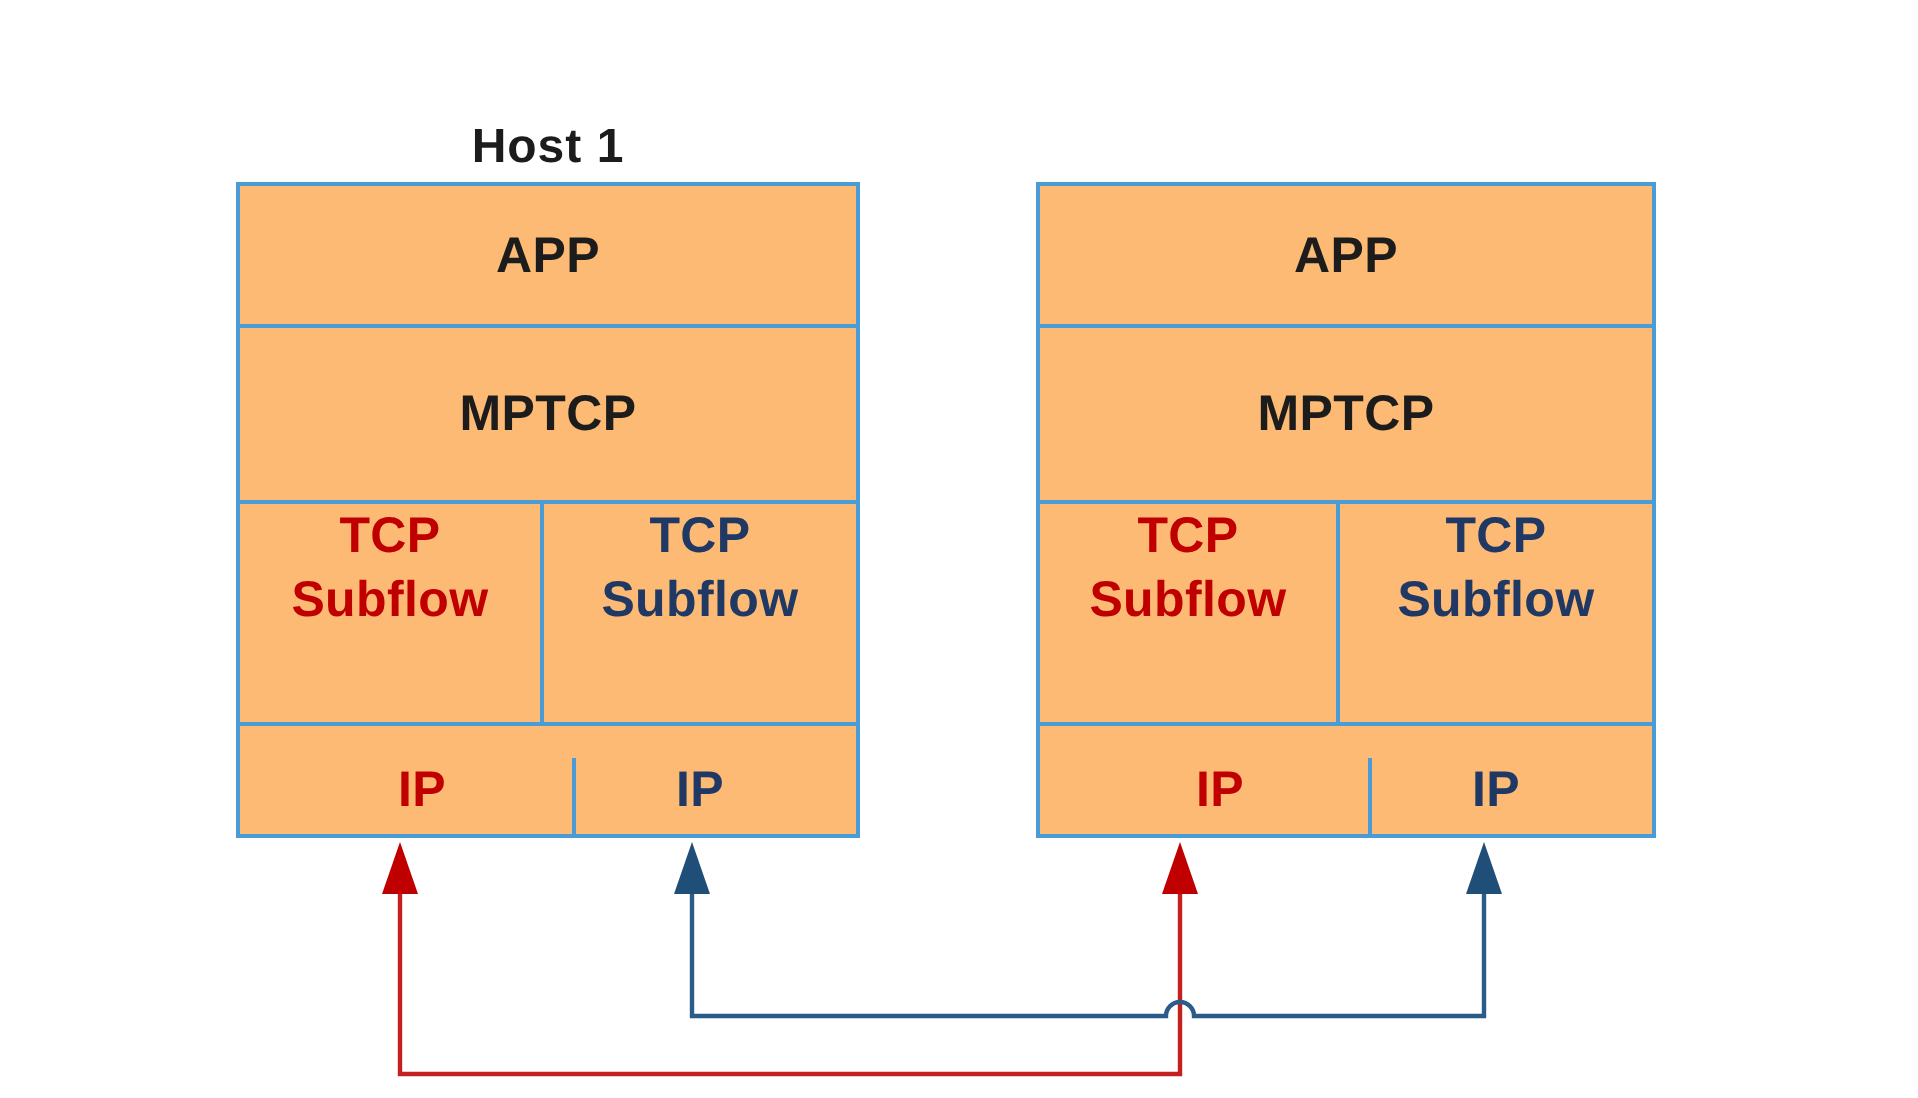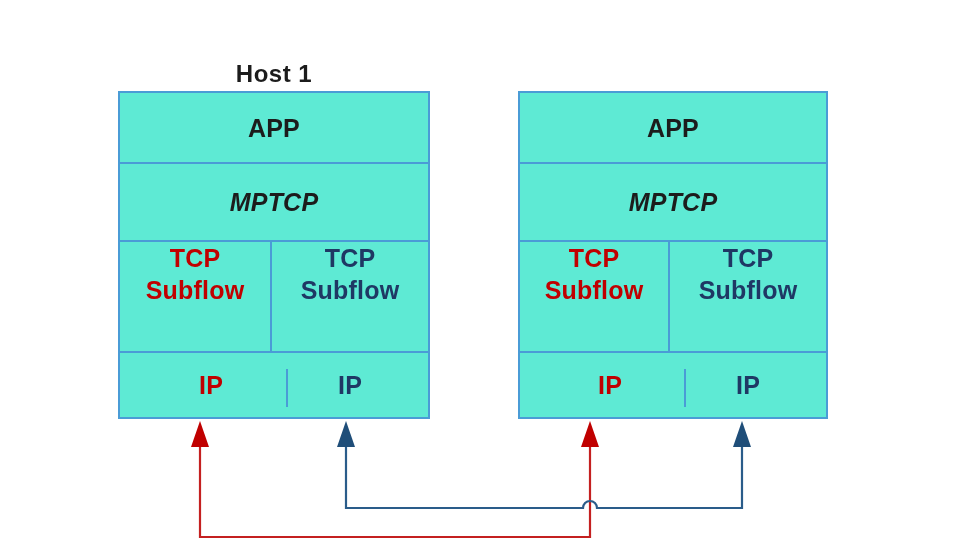--- a/index.html
+++ b/index.html
@@ -30,34 +30,34 @@
   }
   .host-title.h1 { left: 118px; width: 312px; }
   .host-title.h2 { left: 518px; width: 310px; }
 
   
   .host-box {
     position: absolute;
     top: 91px;
     height: 328px;
     border: 2px solid var(--border, #4a9cd6);
-    background: #5eead4;
+    background: #fdba74;
     box-sizing: border-box;
   }
   .host-box.h1 { left: 118px; width: 312px; }
   .host-box.h2 { left: 518px; width: 310px; }
 
   .row {
     display: flex;
     align-items: center;
     justify-content: center;
     box-sizing: border-box;
   }
   .row-app   { height: 69px; }
-  .row-mptcp { height: 78px; border-top: 2px solid var(--border, #4a9cd6); font-style: italic; }
+  .row-mptcp { height: 88px; border-top: 2px solid var(--border, #4a9cd6); }
   .row-sub   { height: 111px; border-top: 2px solid var(--border, #4a9cd6); padding: 0; }
   .row-ip    { height: 72px; border-top: 2px solid var(--border, #4a9cd6); padding: 16px; }
 
   .row.split { justify-content: flex-start; align-items: stretch; }
   .cell {
     display: flex;
     justify-content: center;
     box-sizing: border-box;
   }
   .h1 .cell-left { width: 150px; }

